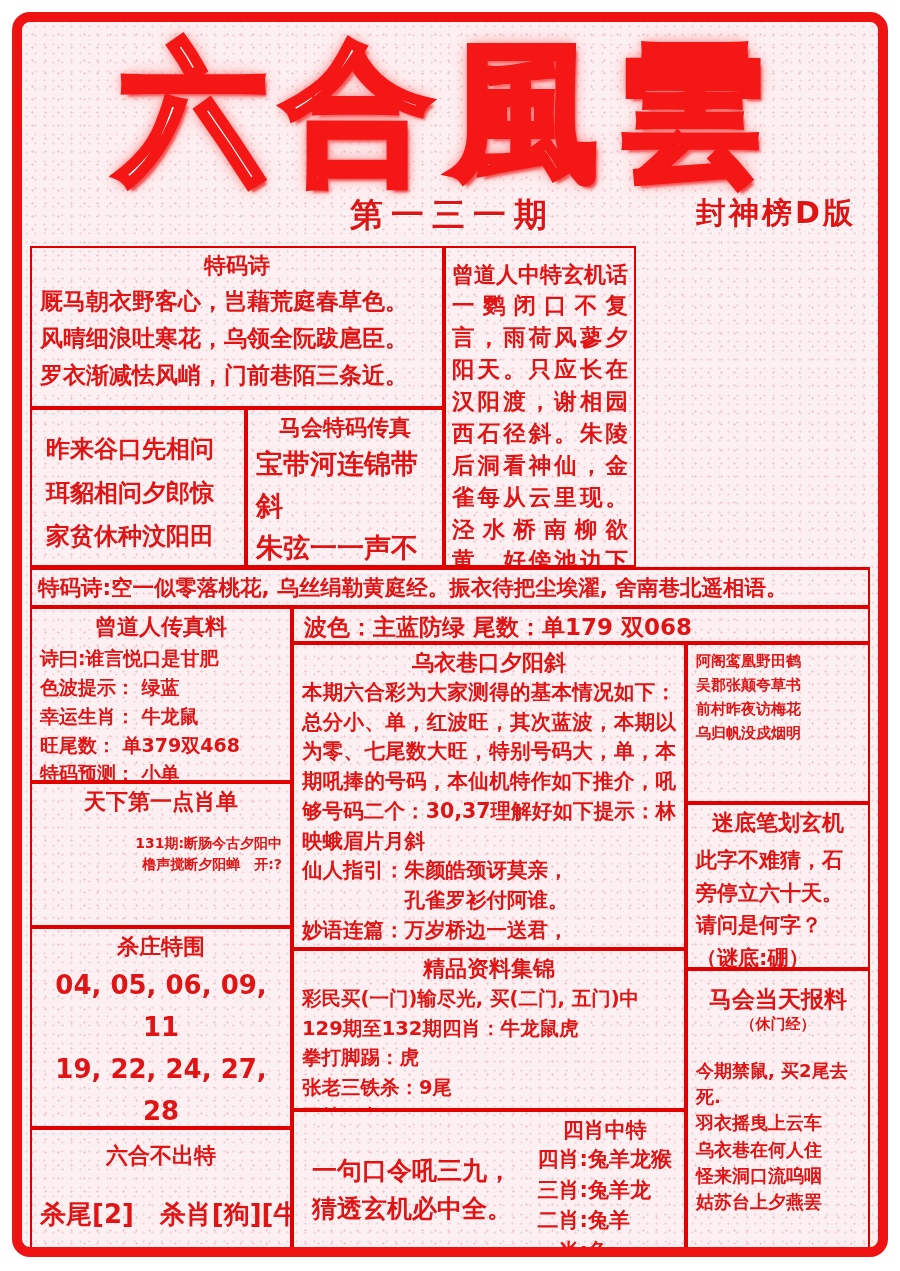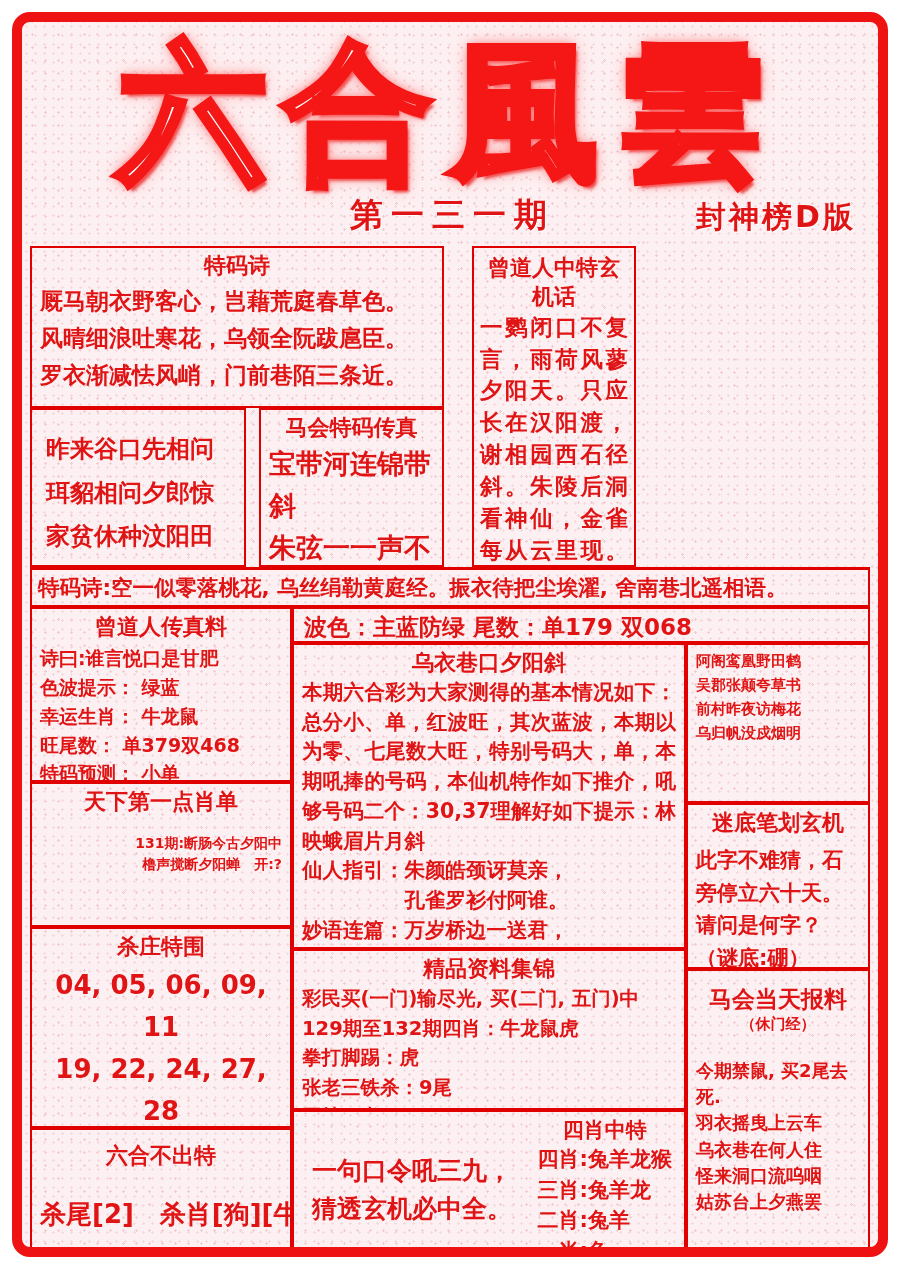--- a/index.html
+++ b/index.html
@@ -28,21 +28,21 @@
     text-align:center;
     font-size:148px;font-weight:900;line-height:1.05;
     letter-spacing:18px;
     color:#fff;
     -webkit-text-stroke:6px #f51616;
     text-shadow:0 0 8px #ff5a5a,0 0 18px #ff9090,4px 5px 3px #e83030;
     margin-top:8px;
     white-space:nowrap;
   }
   .issue-row{
-    display:flex;align-items:flex-end;
+    display:flex;align-items:flex-start;
     margin:2px 14px 8px 0;
   }
   .issue{
     margin-left:320px;
     font-size:33px;font-weight:900;letter-spacing:8px;
     text-shadow:1px 1px 0 #ffffff;
   }
   .edition{
     margin-left:auto;
     font-size:30px;font-weight:900;letter-spacing:3px;
@@ -57,28 +57,28 @@
   }
   .box-title{
     text-align:center;font-weight:900;font-size:22px;
     line-height:1.3;
   }
   .lines{white-space:pre-line;font-weight:700;}
   
   .s1{display:grid;grid-template-columns:414px 192px 1fr;}
   .s1-col1{display:flex;flex-direction:column;}
   .s1-col1 .poem-box{height:162px;}
-  .s1-col1-bottom{display:grid;grid-template-columns:216px 1fr;height:159px;gap:13px;}
+  .s1-col1-bottom{display:grid;grid-template-columns:216px 1fr;height:159px;}
   .tema-lines{font-size:23px;line-height:1.62;margin-top:2px;}
   .gukou-lines{font-size:24px;line-height:1.8;margin-top:14px;padding-left:6px;}
   .fax-title{font-size:22px;}
   .fax-lines{font-size:27px;line-height:1.55;}
   .eight-box{height:321px;}
   .eight-lines{font-size:23px;line-height:1.47;margin-top:4px;}
-  .xuanji-box{height:321px;padding:6px 6px;margin-left:28px;}
+  .xuanji-box{height:321px;padding:13px 6px;}
   .xuanji-body{font-size:22.5px;font-weight:700;line-height:1.42;text-align:justify;}
   .xuanji-send{font-size:22.5px;font-weight:700;line-height:1.35;}
   
   .strip{
     border:2px solid #e00000;border-top-width:3px;
     font-size:21.5px;font-weight:900;
     padding:3px 6px;white-space:nowrap;
   }
   
   .s2{display:grid;grid-template-columns:262px 1fr;flex:1;}

